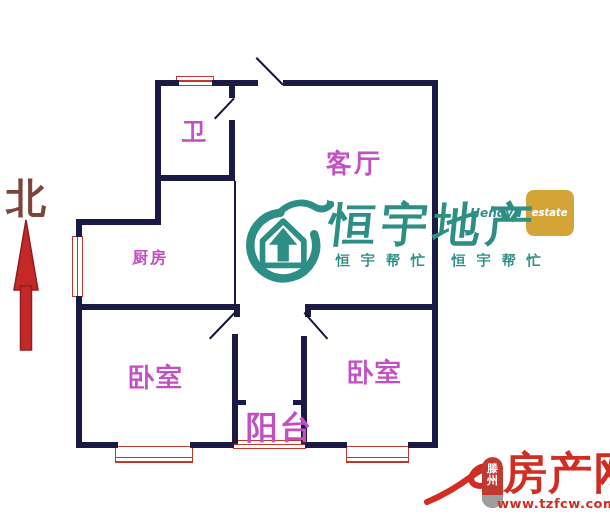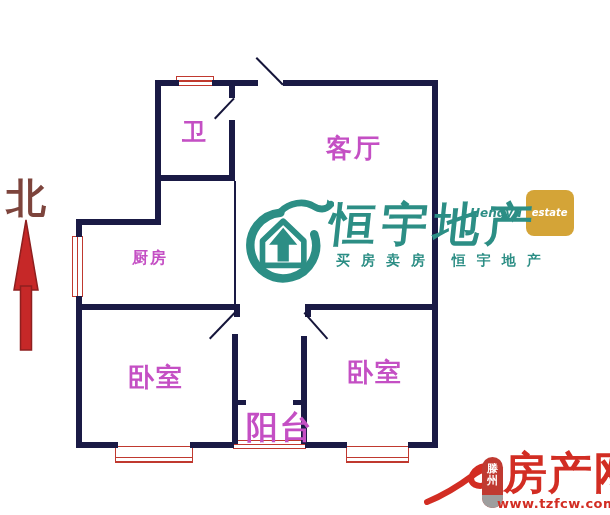--- a/index.html
+++ b/index.html
@@ -95,21 +95,21 @@
   <div class="w" style="left:190px;top:442px;width:44px;height:6px;"></div>
   <div class="w" style="left:305px;top:442px;width:42px;height:6px;"></div>
   <div class="w" style="left:408px;top:442px;width:30px;height:6px;"></div>
 
   <div class="leaf" style="left:257px;top:57px;width:38px;transform:rotate(45.5deg);"></div>
   <div class="leaf" style="left:214px;top:118px;width:28px;transform:rotate(-46.5deg);"></div>
   <div class="leaf" style="left:209px;top:338px;width:36px;transform:rotate(-46deg);"></div>
   <div class="leaf" style="left:305px;top:312px;width:35px;transform:rotate(48.5deg);"></div>
 
   <div class="room-label" style="left:182px;top:120px;font-size:24px;">卫</div>
-  <div class="room-label" style="left:326px;top:135px;font-size:26px;">客厅</div>
+  <div class="room-label" style="left:326px;top:150px;font-size:26px;">客厅</div>
   <div class="room-label" style="left:132px;top:250px;font-size:16px;">厨房</div>
   <div class="room-label" style="left:128px;top:364px;font-size:26px;">卧室</div>
   <div class="room-label" style="left:347px;top:359px;font-size:26px;">卧室</div>
   <div class="room-label" style="left:246px;top:411px;font-size:32px;">阳台</div>
 
   <div class="north-char">北</div>
   <svg class="north-arrow" width="38" height="134" viewBox="0 0 38 134">
     <polygon points="19,2 7,72 31,72" fill="#c62828" stroke="#8e1f1f" stroke-width="1.5"></polygon>
     <rect x="13.5" y="68" width="11" height="64" fill="#c62828" stroke="#8e1f1f" stroke-width="1.5"></rect>
   </svg>
@@ -119,21 +119,21 @@
     <path d="M 45 21 C 55 11 70 9 80 15 C 88 20 94 19 99 13" fill="none" stroke="#2c8e85" stroke-width="7" stroke-linecap="round"></path>
     <polygon points="95,8 103,14 93,20" fill="#2c8e85"></polygon>
     <polygon points="26,52 48,31 70,52 70,78 26,78" fill="#ffffff" stroke="#2c8e85" stroke-width="6" stroke-linejoin="round"></polygon>
     <polygon points="48,38 33,56 42,56 42,74 54,74 54,56 63,56" fill="#2c8e85"></polygon>
   </svg>
   <div class="wm brand-en-row">
     <span class="brand-en">Hengyu</span>
     <span class="brand-badge">estate</span>
   </div>
   <div class="wm brand-cn">恒宇地产</div>
-  <div class="wm tagline">买房卖房 恒宇地产</div>
+  <div class="wm tagline">恒宇帮忙 恒宇帮忙</div>
 
   <svg class="ft" style="left:424px;top:456px;" width="82" height="54" viewBox="0 0 82 54">
     <path d="M 3 46 C 20 39 36 29 48 20 C 58 12.5 69 10 71 17 C 73 25 59 33 50.5 28.5 C 43 24 49 12 61 10" fill="none" stroke="#d22d23" stroke-width="6" stroke-linecap="round"></path>
   </svg>
   <div class="ft city-pill">
     <span>滕州</span>
     <div class="cap"></div>
   </div>
   <div class="ft site-name">房产网</div>
   <div class="ft site-url">www.tzfcw.com.cn</div>

